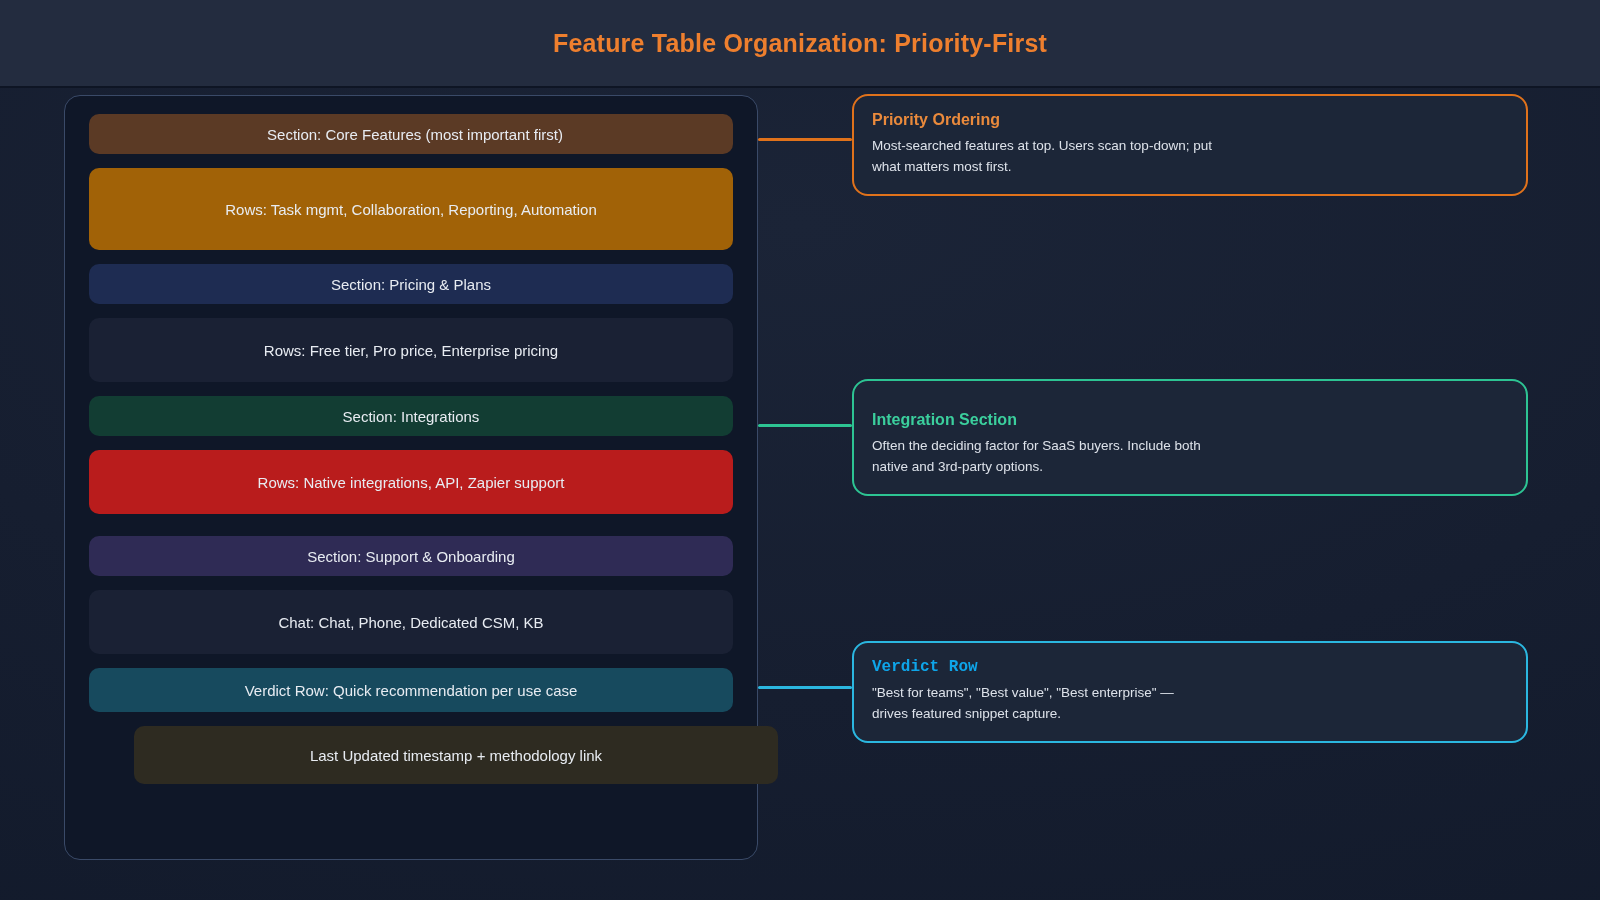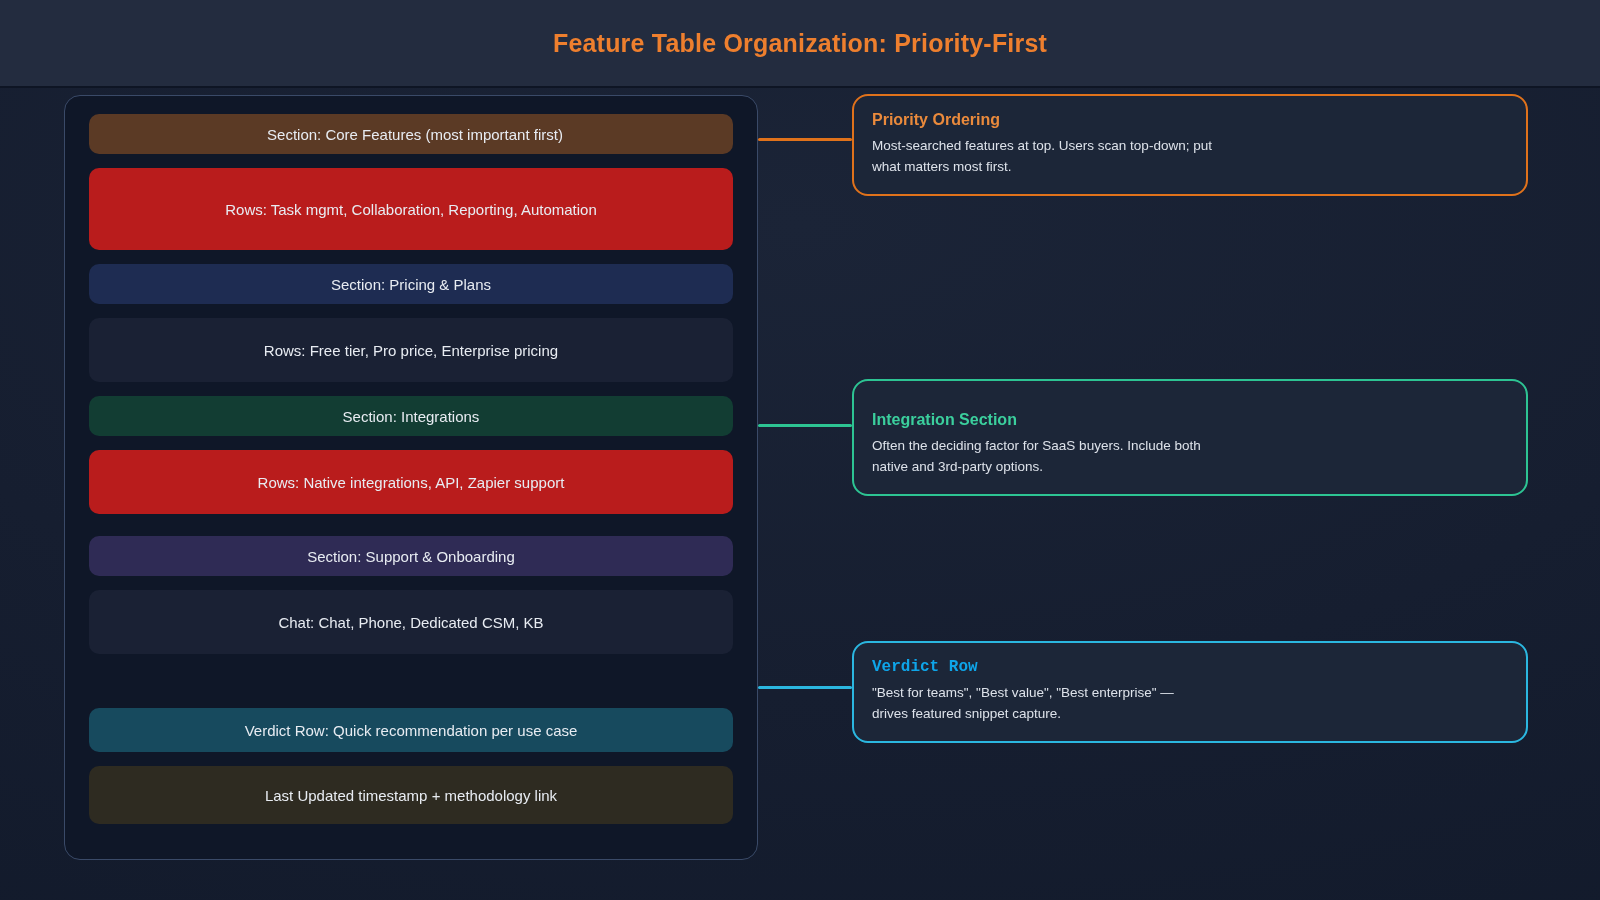--- a/index.html
+++ b/index.html
@@ -49,29 +49,29 @@
 </style>
 </head>
 <body>
 
 <div class="header">
   <div class="page-title" style="color: rgb(238, 127, 46);">Feature Table Organization: Priority-First</div>
 </div>
 
 <div class="panel">
   <div class="row h40" style="background: rgb(91, 58, 37); padding-left: 8px;">Section: Core Features (most important first)</div>
-  <div class="row h82" style="background: #b91c1c;">Rows: Task mgmt, Collaboration, Reporting, Automation</div>
+  <div class="row h82" style="background: #a16207;">Rows: Task mgmt, Collaboration, Reporting, Automation</div>
   <div class="row h40" style="background: rgb(30, 44, 82);">Section: Pricing &amp; Plans</div>
   <div class="row h64" style="background: rgb(26, 33, 52);">Rows: Free tier, Pro price, Enterprise pricing</div>
   <div class="row h40" style="background: rgb(18, 61, 51);">Section: Integrations</div>
   <div class="row h64" style="background: #b91c1c;">Rows: Native integrations, API, Zapier support</div>
   <div class="row h40" style="background: rgb(47, 43, 85); margin-top: 8px;">Section: Support &amp; Onboarding</div>
   <div class="row h64" style="background: rgb(26, 33, 52);">Chat: Chat, Phone, Dedicated CSM, KB</div>
-  <div class="row h44" style="background: rgb(23, 74, 94); margin-top: 40px;">Verdict Row: Quick recommendation per use case</div>
-  <div class="row h58" style="background: rgb(46, 43, 33);">Last Updated timestamp + methodology link</div>
+  <div class="row h44" style="background: rgb(23, 74, 94);">Verdict Row: Quick recommendation per use case</div>
+  <div class="row h58" style="background: rgb(46, 43, 33); margin-left: 45px;">Last Updated timestamp + methodology link</div>
 </div>
 
 <div class="connector c1" style="background: rgb(224, 114, 27);"></div>
 <div class="connector c2" style="background: rgb(45, 196, 147);"></div>
 <div class="connector c3" style="background: rgb(43, 183, 224);"></div>
 
 <div class="callout co1" style="border-color: rgb(224, 114, 27);">
   <div class="callout-title" style="color: rgb(234, 138, 60);">Priority Ordering</div>
   <div class="callout-body">Most-searched features at top. Users scan top-down; put
 what matters most first.</div>

